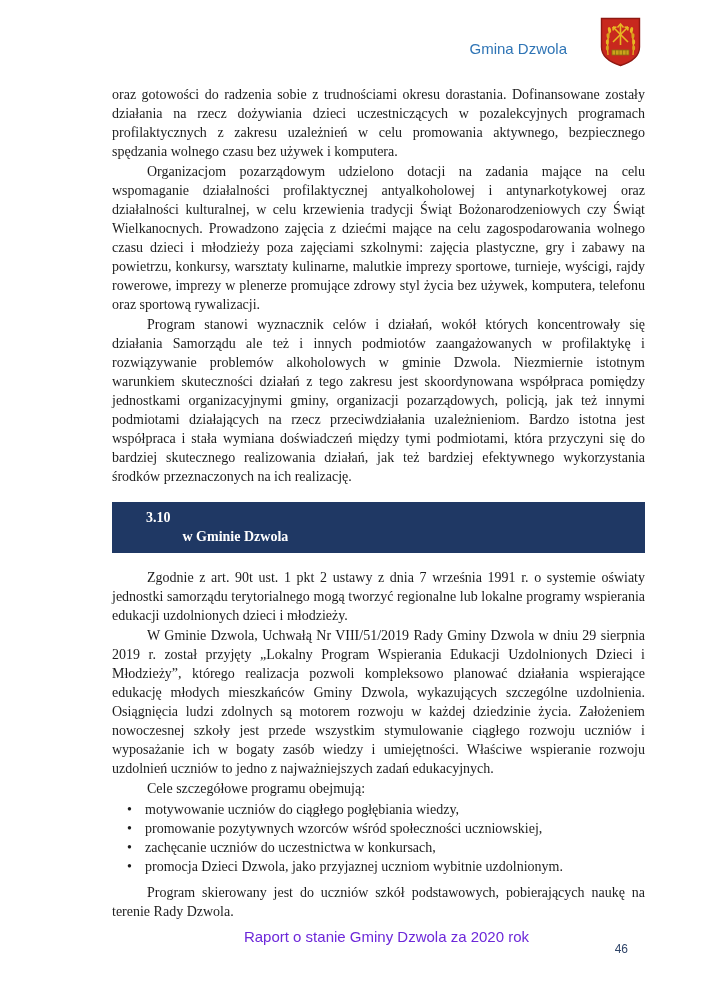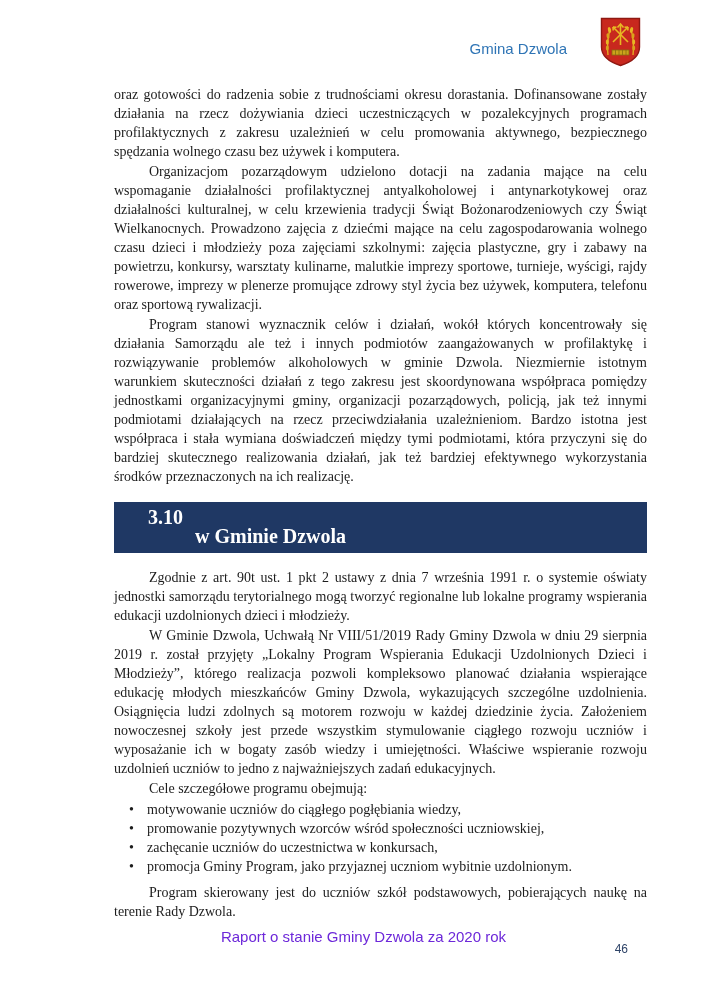--- a/index.html
+++ b/index.html
@@ -4,52 +4,52 @@
 <style>
   * { margin: 0; padding: 0; box-sizing: border-box; }
   html, body { background: #ffffff; }
   body {
     width: 707px; height: 1000px;
     position: relative;
     font-family: "Liberation Serif", serif;
     color: #1c1c1c;
     overflow: hidden;
   }
-  .page { position: absolute; inset: 0; background: #ffffff; }
+  .page { position: absolute; inset: 0; background: #ffffff; margin-left: 23px; }
 
   
   .org-name {
     position: absolute; top: 40px; right: 140px;
     font-family: "Liberation Sans", sans-serif;
     font-size: 15px; color: #2e74b5;
   }
   .crest {
     position: absolute; top: 17px; right: 66px;
     width: 41px; height: 50px;
   }
 
   
   .content {
-    position: absolute; top: 85px; left: 114px; width: 533px;
+    position: absolute; top: 85px; left: 89px; width: 533px;
   }
   .body-p {
     font-size: 14px; line-height: 19px;
     text-align: justify;
     text-indent: 35px;
     margin-bottom: 1px;
   }
   .body-p.no-indent { text-indent: 0; }
 
   
   .section-heading {
     margin: 16px 0 15px 0;
     background: #1f3864;
     color: #ffffff;
     font-weight: bold;
-    font-size: 20px; line-height: 19px;
+    font-size: 14px; line-height: 19px;
     padding: 6px 8px 7px 0;
     display: flex;
   }
   .sec-num { flex: 0 0 auto; padding-left: 34px; padding-right: 12px; }
   .sec-text { flex: 1 1 auto; }
 
   
   .goal-list {
     list-style: none;
     margin: 2px 0 6px 0;
@@ -128,21 +128,21 @@
     </div>
 
     <p class="body-p">Zgodnie z art. 90t ust. 1 pkt 2 ustawy z dnia 7 września 1991 r. o systemie oświaty jednostki samorządu terytorialnego mogą tworzyć regionalne lub lokalne programy wspierania edukacji uzdolnionych dzieci i młodzieży.</p>
     <p class="body-p">W Gminie Dzwola, Uchwałą Nr VIII/51/2019 Rady Gminy Dzwola w dniu 29 sierpnia 2019 r. został przyjęty „Lokalny Program Wspierania Edukacji Uzdolnionych Dzieci i Młodzieży”, którego realizacja pozwoli kompleksowo planować działania wspierające edukację młodych mieszkańców Gminy Dzwola, wykazujących szczególne uzdolnienia. Osiągnięcia ludzi zdolnych są motorem rozwoju w każdej dziedzinie życia. Założeniem nowoczesnej szkoły jest przede wszystkim stymulowanie ciągłego rozwoju uczniów i wyposażanie ich w bogaty zasób wiedzy i umiejętności. Właściwe wspieranie rozwoju uzdolnień uczniów to jedno z najważniejszych zadań edukacyjnych.</p>
     <p class="body-p">Cele szczegółowe programu obejmują:</p>
 
     <ul class="goal-list">
       <li>motywowanie uczniów do ciągłego pogłębiania wiedzy,</li>
       <li>promowanie pozytywnych wzorców wśród społeczności uczniowskiej,</li>
       <li>zachęcanie uczniów do uczestnictwa w konkursach,</li>
-      <li>promocja Gminy Program, jako przyjaznej uczniom wybitnie uzdolnionym.</li>
+      <li>promocja Dzieci Dzwola, jako przyjaznej uczniom wybitnie uzdolnionym.</li>
     </ul>
 
     <p class="body-p closing-p">Program skierowany jest do uczniów szkół podstawowych, pobierających naukę na terenie Rady Dzwola.</p>
   </div>
 
   <div class="footer-title">Raport o stanie Gminy Dzwola za 2020 rok</div>
   <div class="footer-page">46</div>
 
 </div>
 

